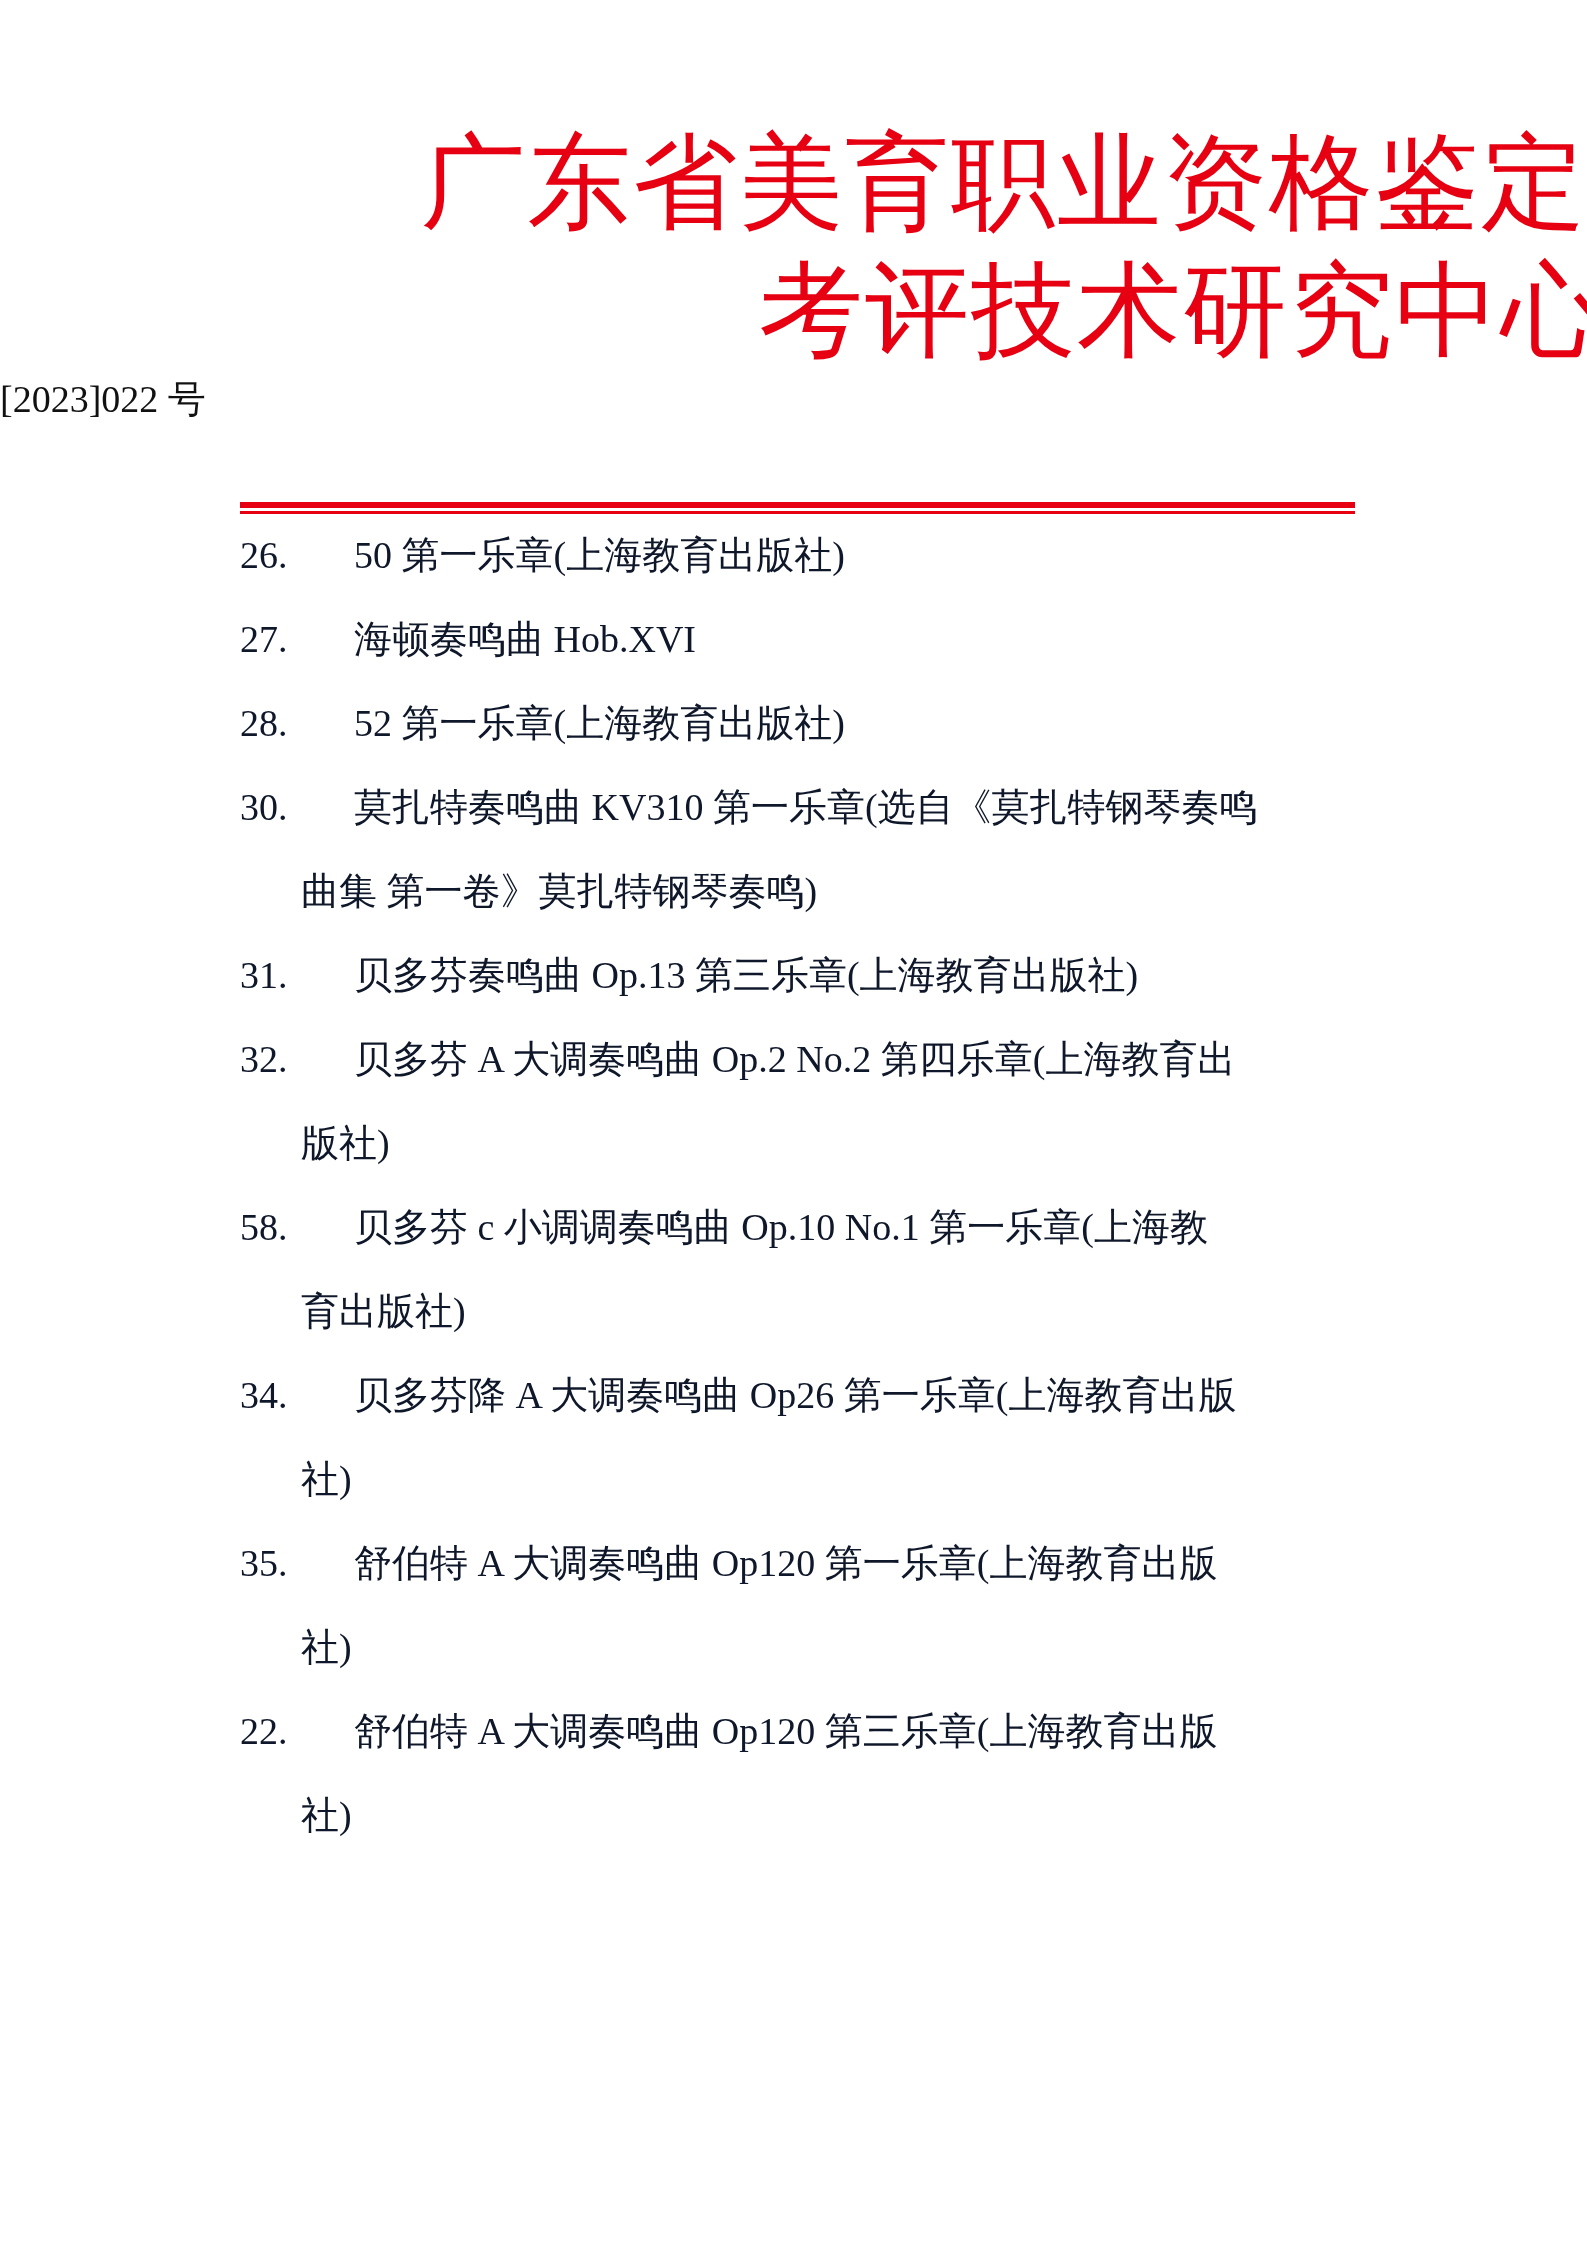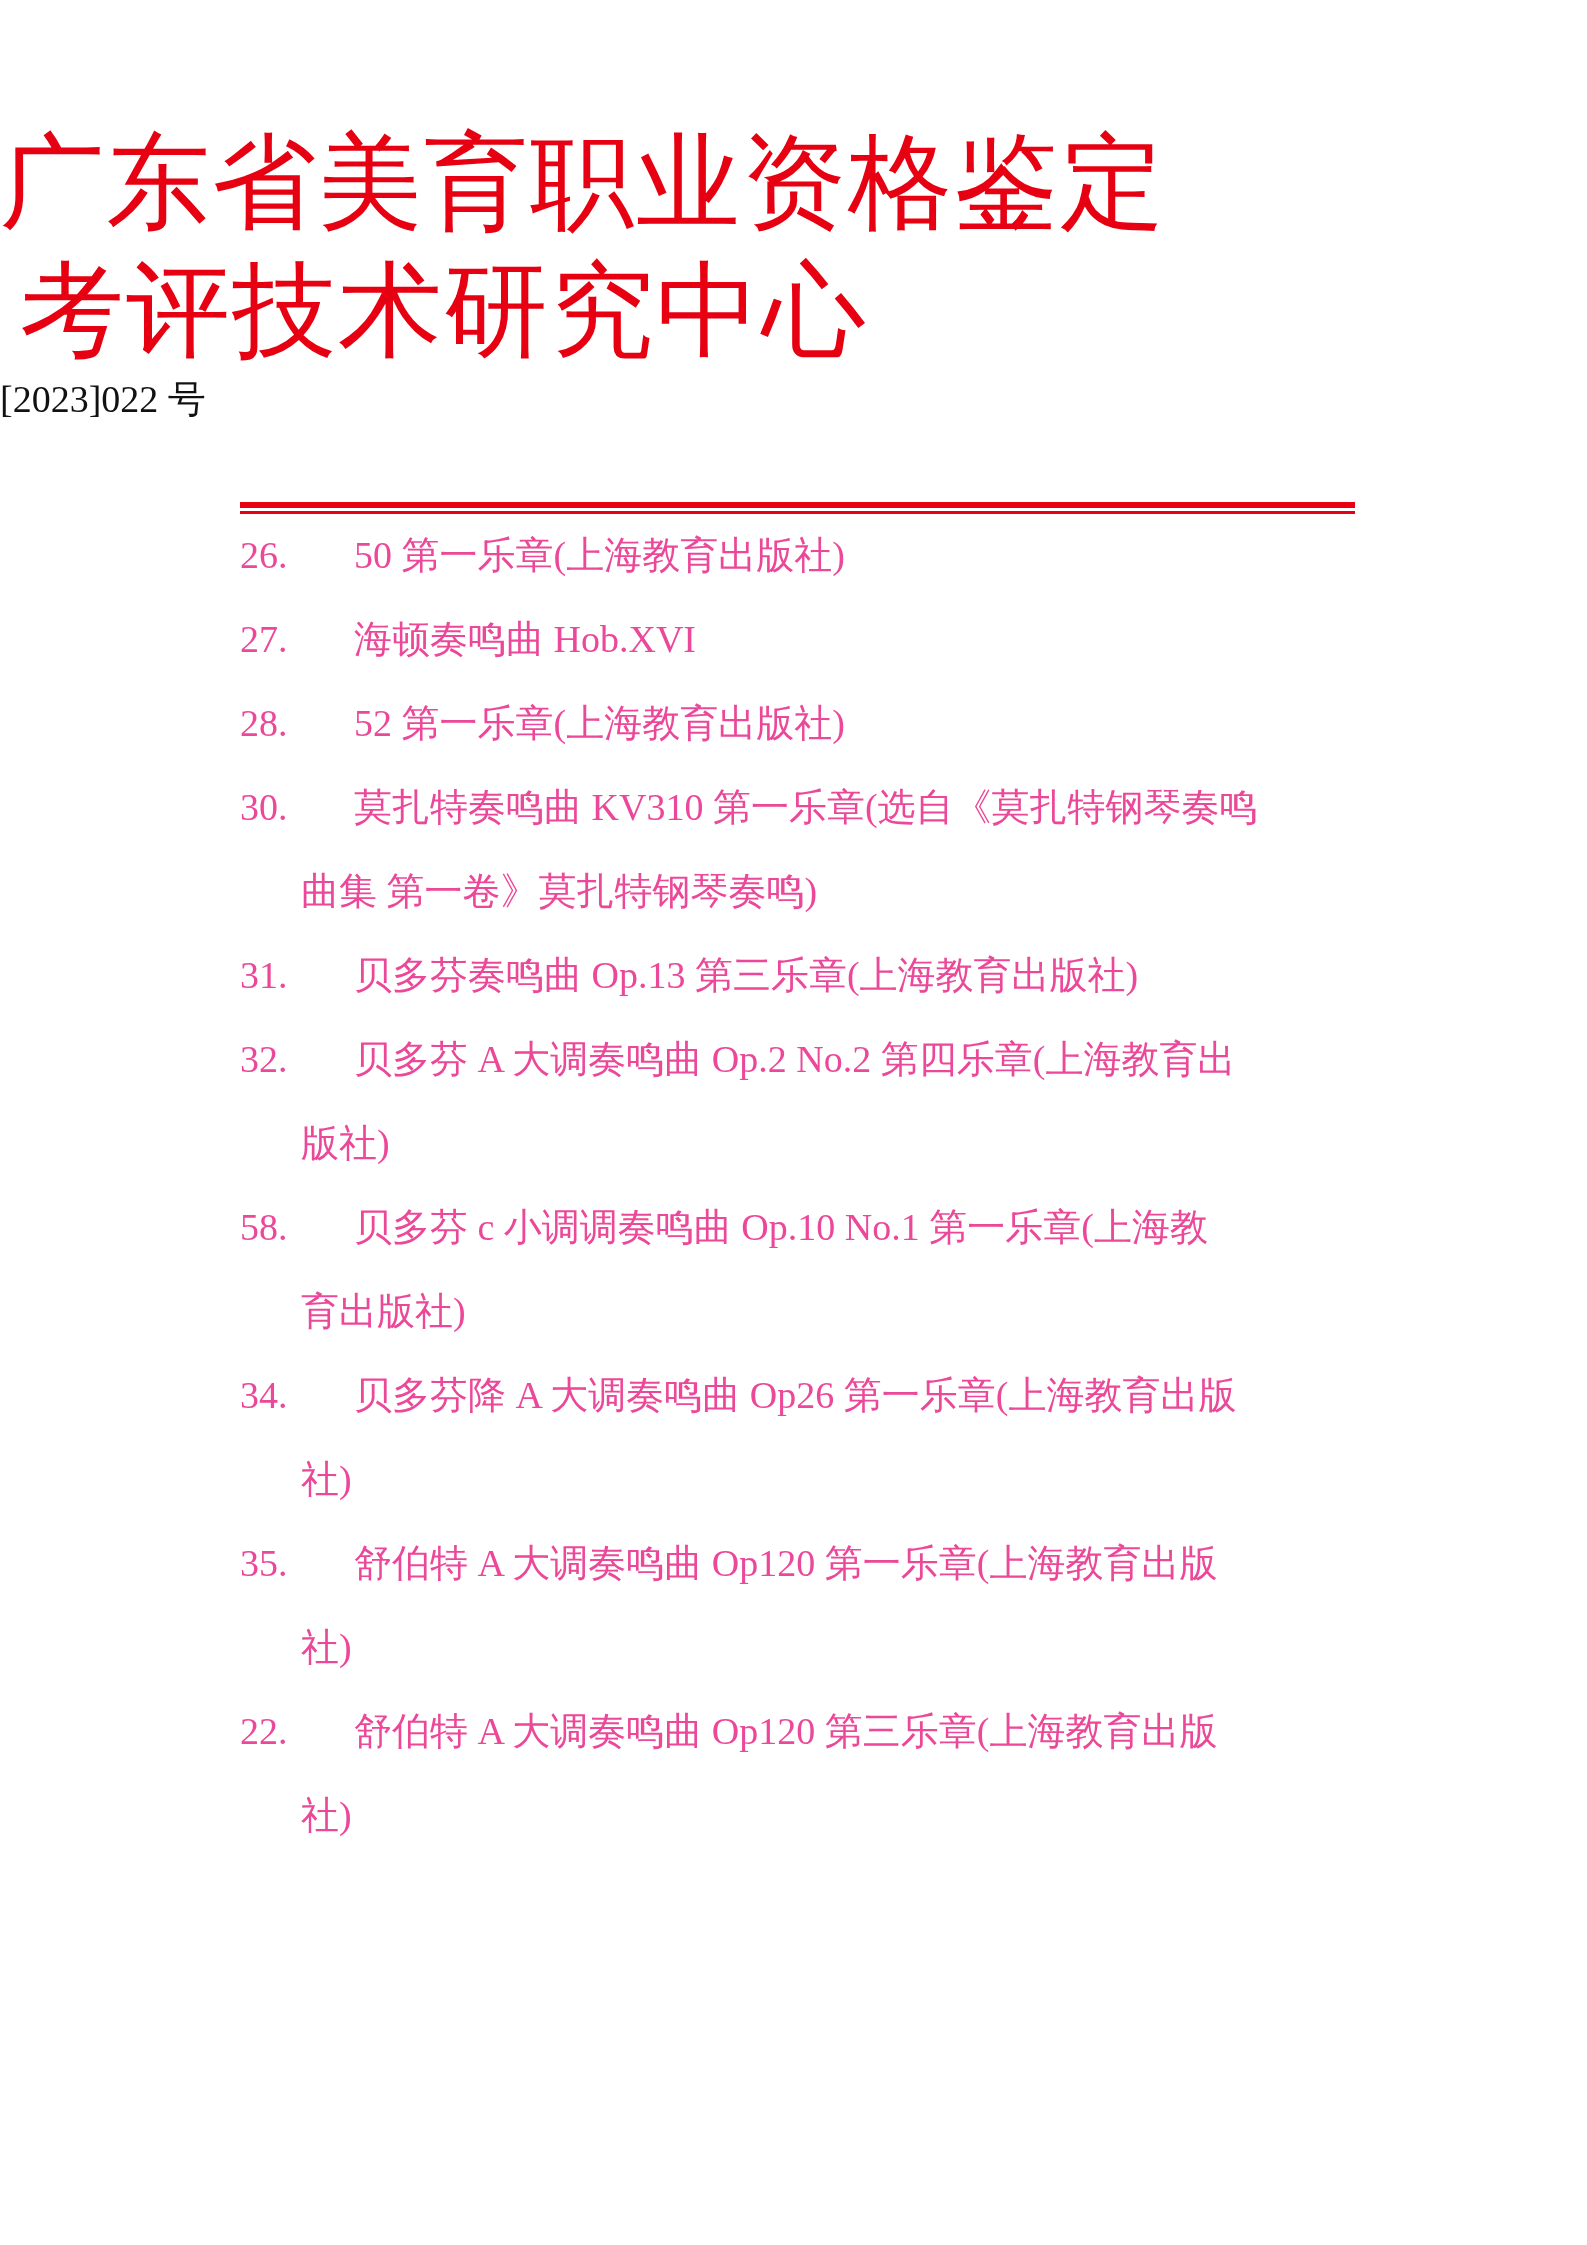--- a/index.html
+++ b/index.html
@@ -1,34 +1,34 @@
 <!DOCTYPE html>
 <html><head>
 <meta charset="utf-8">
 <style>
   html, body { margin: 0; padding: 0; background: #ffffff; }
   body { width: 1587px; height: 2245px; position: relative; overflow: hidden; }
   .page { position: absolute; left: 0; top: 0; width: 1587px; height: 2245px; background: #fff; }
   .title {
-    position: absolute; left: 0; width: 1587px; text-align: left;
+    position: absolute; left: 0; width: 1587px; text-align: right;
     font-family: "DejaVu Serif", "Liberation Serif", serif;
     color: #e60012; font-size: 104px; line-height: 1; letter-spacing: 2px;
   }
   .title.l1 { top: 130px; }
   .title.l2 { top: 258px; margin-left: 20px; }
   .docno {
     position: absolute; left: 0; width: 1587px; top: 374px; text-align: left;
     font-family: "Liberation Serif", "DejaVu Serif", serif; font-size: 38px; color: #111;
   }
   .rule { position: absolute; left: 240px; width: 1115px; background: #e60012; }
   .rule.thick { top: 502px; height: 6px; }
   .rule.thin { top: 511px; height: 3px; }
   .list {
     position: absolute; left: 240px; top: 530px; width: 1120px;
-    font-family: "Liberation Serif", "DejaVu Serif", serif; font-size: 38px; color: #ec4899;
+    font-family: "Liberation Serif", "DejaVu Serif", serif; font-size: 38px; color: #0f172a;
   }
   .item { position: relative; }
   .line { height: 84px; line-height: 50px; white-space: nowrap; }
   .num { display: inline-block; width: 114px; }
   .cont { padding-left: 61px; }
 </style>
 </head>
 <body>
 
 <div class="page">

